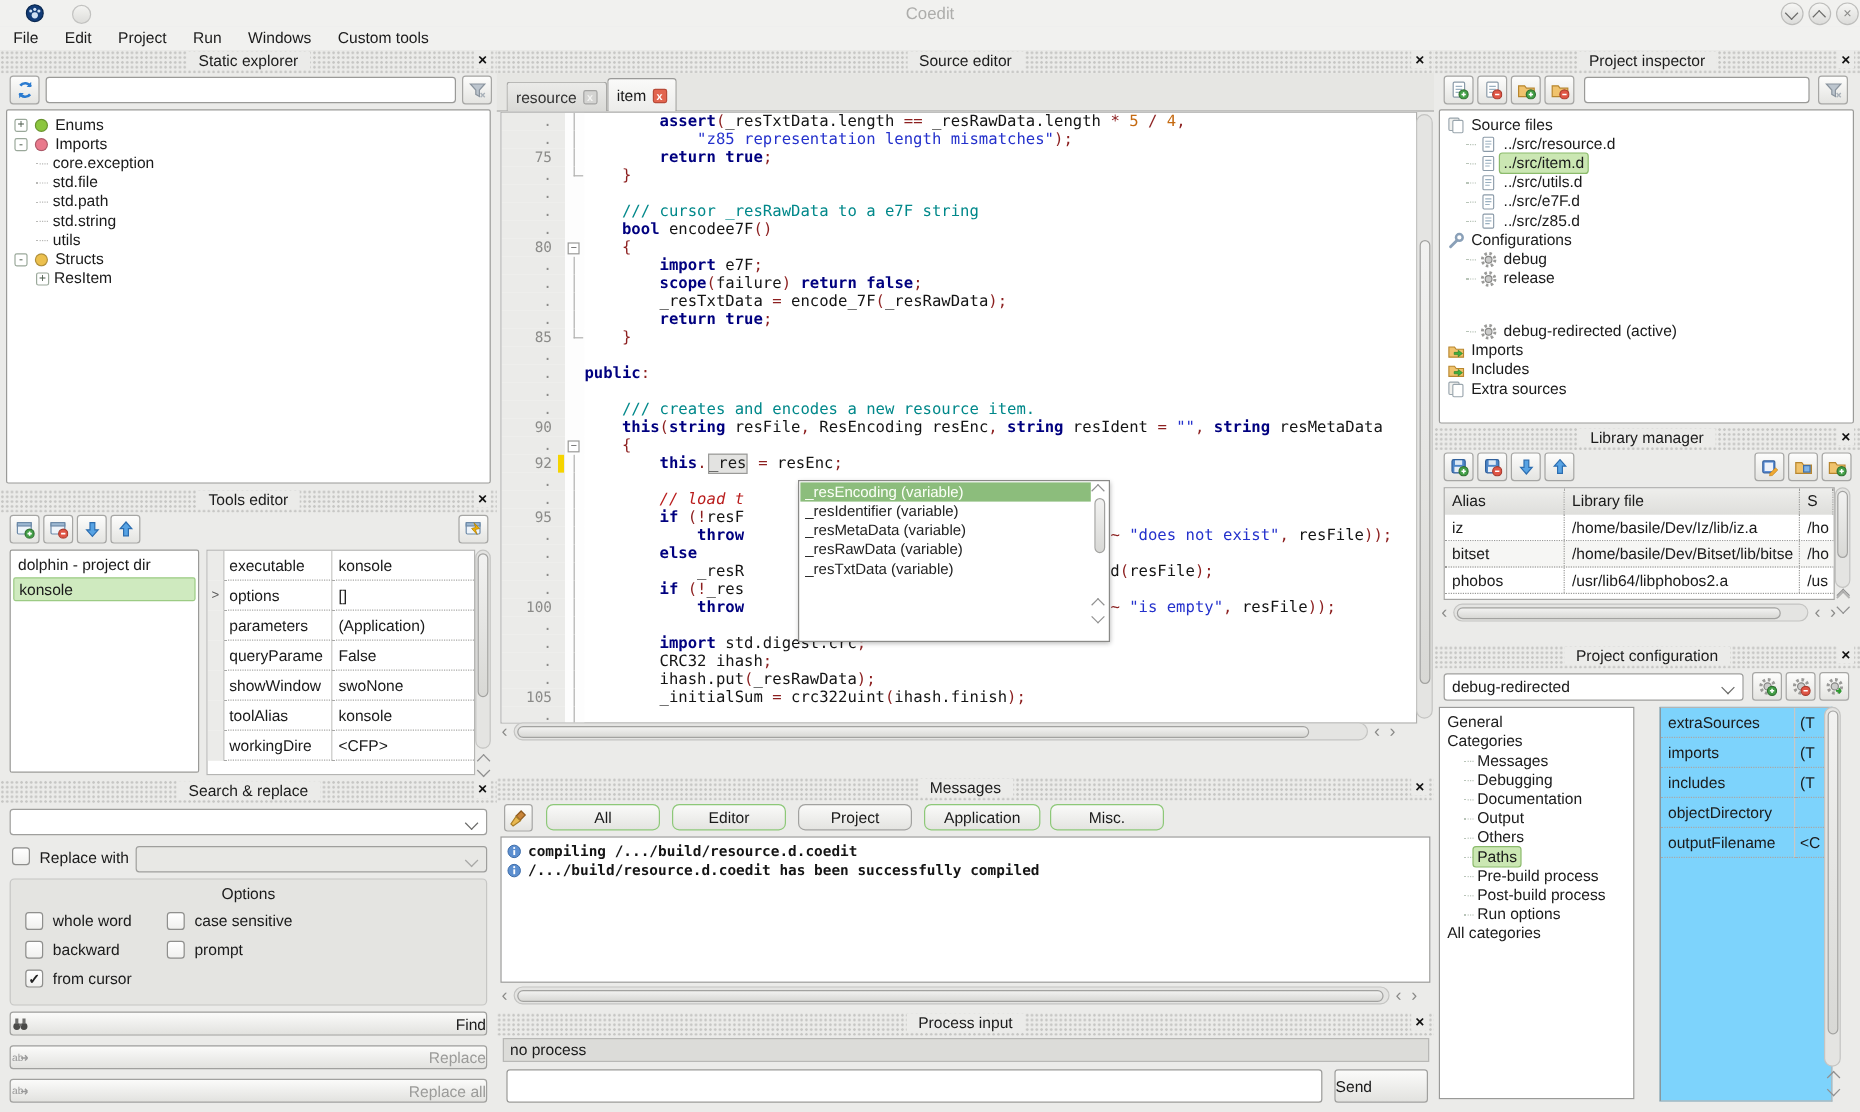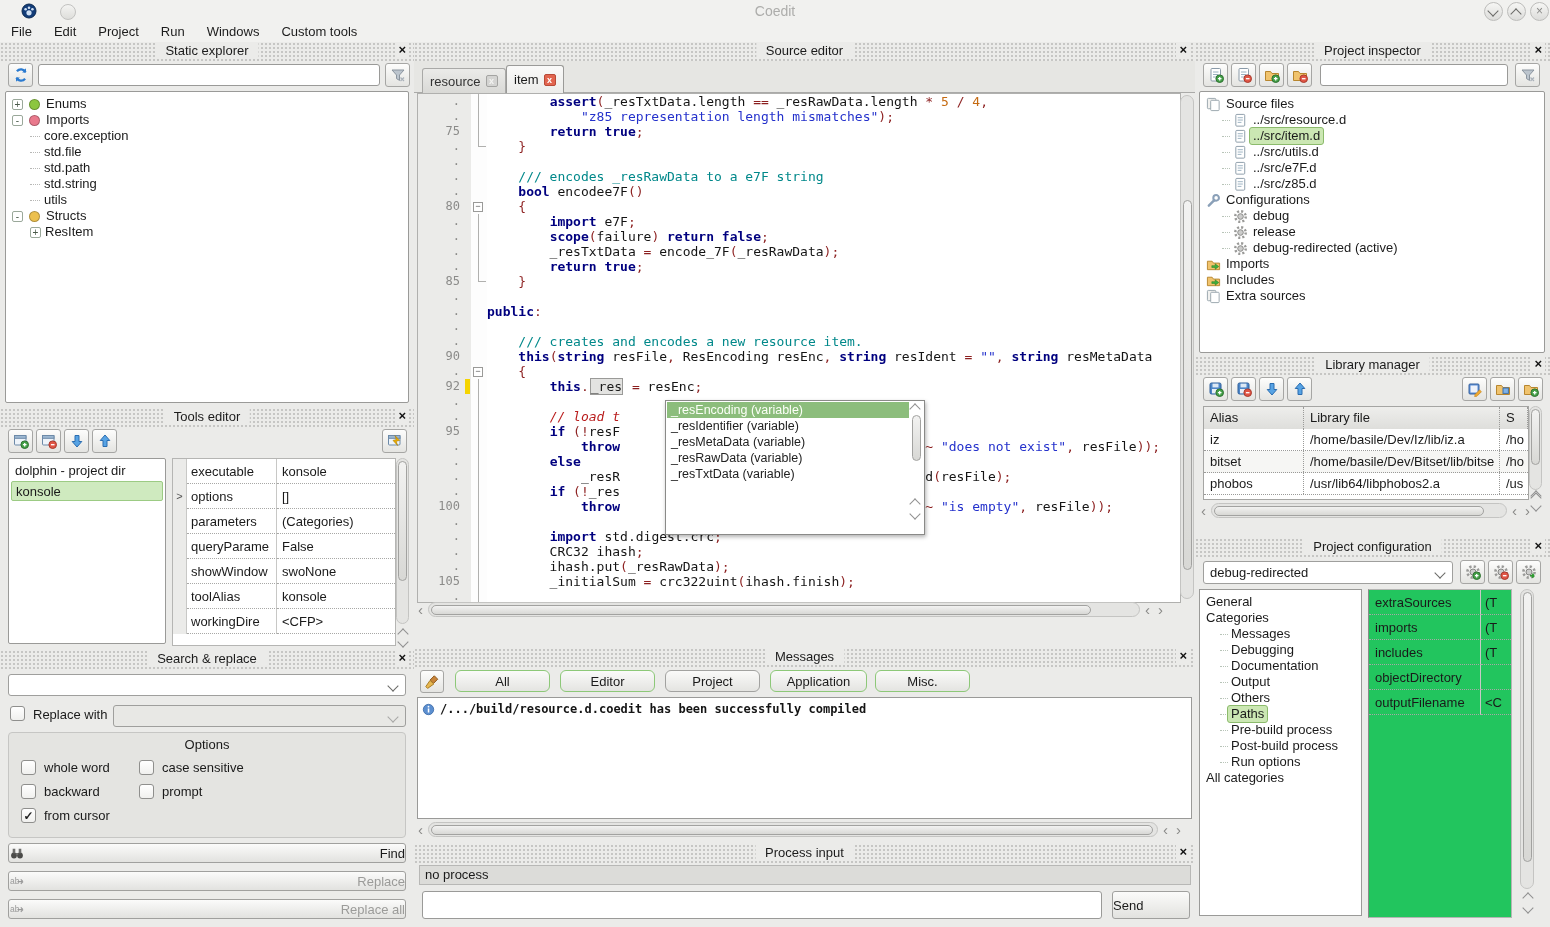--- a/index.html
+++ b/index.html
@@ -227,21 +227,21 @@
     </div>
   <div id="tools-grid" style="position:absolute;left:172px;top:50px;width:222px;height:186px;background:#fff;border:1px solid #b5b5b3;overflow:hidden">
       <div style="position: absolute; left: 0px; top: 0px; width: 14px; height: 25px; background: rgb(235, 235, 233); border-right: 1px solid rgb(200, 200, 198); box-sizing: border-box; text-align: center; line-height: 25px; font-size: 11px; color: rgb(85, 85, 85);"></div>
       <div class="prow" style="left: 14px; top: 0px; width: 90px; height: 25px; line-height: 25px; padding: 0px 4px; overflow: hidden; white-space: nowrap; border-right: 1px solid rgb(200, 200, 198);">executable</div>
       <div class="prow" style="left: 104px; top: 0px; width: 118px; height: 25px; line-height: 25px; padding: 0px 5px; overflow: hidden; white-space: nowrap;">konsole</div>
       <div style="position: absolute; left: 0px; top: 25px; width: 14px; height: 25px; background: rgb(235, 235, 233); border-right: 1px solid rgb(200, 200, 198); box-sizing: border-box; text-align: center; line-height: 25px; font-size: 11px; color: rgb(85, 85, 85);">&gt;</div>
       <div class="prow" style="left: 14px; top: 25px; width: 90px; height: 25px; line-height: 25px; padding: 0px 4px; overflow: hidden; white-space: nowrap; border-right: 1px solid rgb(200, 200, 198);">options</div>
       <div class="prow" style="left: 104px; top: 25px; width: 118px; height: 25px; line-height: 25px; padding: 0px 5px; overflow: hidden; white-space: nowrap;">[]</div>
       <div style="position: absolute; left: 0px; top: 50px; width: 14px; height: 25px; background: rgb(235, 235, 233); border-right: 1px solid rgb(200, 200, 198); box-sizing: border-box; text-align: center; line-height: 25px; font-size: 11px; color: rgb(85, 85, 85);"></div>
       <div class="prow" style="left: 14px; top: 50px; width: 90px; height: 25px; line-height: 25px; padding: 0px 4px; overflow: hidden; white-space: nowrap; border-right: 1px solid rgb(200, 200, 198);">parameters</div>
-      <div class="prow" style="left: 104px; top: 50px; width: 118px; height: 25px; line-height: 25px; padding: 0px 5px; overflow: hidden; white-space: nowrap;">(Categories)</div>
+      <div class="prow" style="left: 104px; top: 50px; width: 118px; height: 25px; line-height: 25px; padding: 0px 5px; overflow: hidden; white-space: nowrap;">(Application)</div>
       <div style="position: absolute; left: 0px; top: 75px; width: 14px; height: 25px; background: rgb(235, 235, 233); border-right: 1px solid rgb(200, 200, 198); box-sizing: border-box; text-align: center; line-height: 25px; font-size: 11px; color: rgb(85, 85, 85);"></div>
       <div class="prow" style="left: 14px; top: 75px; width: 90px; height: 25px; line-height: 25px; padding: 0px 4px; overflow: hidden; white-space: nowrap; border-right: 1px solid rgb(200, 200, 198);">queryParame</div>
       <div class="prow" style="left: 104px; top: 75px; width: 118px; height: 25px; line-height: 25px; padding: 0px 5px; overflow: hidden; white-space: nowrap;">False</div>
       <div style="position: absolute; left: 0px; top: 100px; width: 14px; height: 25px; background: rgb(235, 235, 233); border-right: 1px solid rgb(200, 200, 198); box-sizing: border-box; text-align: center; line-height: 25px; font-size: 11px; color: rgb(85, 85, 85);"></div>
       <div class="prow" style="left: 14px; top: 100px; width: 90px; height: 25px; line-height: 25px; padding: 0px 4px; overflow: hidden; white-space: nowrap; border-right: 1px solid rgb(200, 200, 198);">showWindow</div>
       <div class="prow" style="left: 104px; top: 100px; width: 118px; height: 25px; line-height: 25px; padding: 0px 5px; overflow: hidden; white-space: nowrap;">swoNone</div>
       <div style="position: absolute; left: 0px; top: 125px; width: 14px; height: 25px; background: rgb(235, 235, 233); border-right: 1px solid rgb(200, 200, 198); box-sizing: border-box; text-align: center; line-height: 25px; font-size: 11px; color: rgb(85, 85, 85);"></div>
       <div class="prow" style="left: 14px; top: 125px; width: 90px; height: 25px; line-height: 25px; padding: 0px 4px; overflow: hidden; white-space: nowrap; border-right: 1px solid rgb(200, 200, 198);">toolAlias</div>
       <div class="prow" style="left: 104px; top: 125px; width: 118px; height: 25px; line-height: 25px; padding: 0px 5px; overflow: hidden; white-space: nowrap;">konsole</div>
       <div style="position: absolute; left: 0px; top: 150px; width: 14px; height: 25px; background: rgb(235, 235, 233); border-right: 1px solid rgb(200, 200, 198); box-sizing: border-box; text-align: center; line-height: 25px; font-size: 11px; color: rgb(85, 85, 85);"></div>
@@ -378,21 +378,21 @@
       <div class="cl">
         <span class="gn">.</span>
         <span class="gm"></span>
         <span class="gf"></span>
         <span class="code"></span>
       </div>
       <div class="cl">
         <span class="gn">.</span>
         <span class="gm"></span>
         <span class="gf"></span>
-        <span class="code"><span class="t">    </span><span class="c">/// encodes _resRawData to a e7F string</span></span>
+        <span class="code"><span class="t">    </span><span class="c">/// cursor _resRawData to a e7F string</span></span>
       </div>
       <div class="cl">
         <span class="gn">.</span>
         <span class="gm"></span>
         <span class="gf"></span>
         <span class="code"><span class="t">    </span><span class="k">bool</span><span class="t"> encodee7F</span><span class="p">()</span></span>
       </div>
       <div class="cl">
         <span class="gn">80</span>
         <span class="gm"></span>
@@ -653,20 +653,30 @@
     </div>
   <div id="msg-list" class="sunk" style="position:absolute;left:3px;top:49px;width:775px;height:122px;padding:3px 4px;overflow:hidden;border-radius:0">
       <div class="mrow">
         <span>
           <svg width="13" height="13" viewBox="0 0 16 16" xmlns="http://www.w3.org/2000/svg">
             <circle cx="8" cy="8" r="6.4" fill="#5c8fd0" stroke="#3a6aa8"></circle>
             <rect x="7.1" y="6.7" width="1.9" height="5" fill="#fff"></rect>
             <circle cx="8" cy="4.5" r="1.1" fill="#fff"></circle>
           </svg>
         </span>
+        <span>compiling /.../build/resource.d.coedit</span>
+      </div>
+      <div class="mrow">
+        <span>
+          <svg width="13" height="13" viewBox="0 0 16 16" xmlns="http://www.w3.org/2000/svg">
+            <circle cx="8" cy="8" r="6.4" fill="#5c8fd0" stroke="#3a6aa8"></circle>
+            <rect x="7.1" y="6.7" width="1.9" height="5" fill="#fff"></rect>
+            <circle cx="8" cy="4.5" r="1.1" fill="#fff"></circle>
+          </svg>
+        </span>
         <span>/.../build/resource.d.coedit has been successfully compiled</span>
       </div>
     </div>
   <span class="sarr" style="left:4px;top:177px;font-size:15px">‹</span>
   <div class="track" style="left:14px;top:174px;width:730px;height:15px">
     <div class="thumb" style="left:2px;top:1.5px;width:722px;height:10px"></div>
   </div>
   <span class="sarr" style="left:749px;top:177px;font-size:15px">‹</span>
   <span class="sarr" style="left:762px;top:177px;font-size:15px">›</span>
 </div>
@@ -817,21 +827,21 @@
       <div class="trow" style="padding-left: 20px;">
         <span style="width: 8px; border-top: 1px dotted rgb(184, 196, 184); margin-right: 3px; flex: 0 0 auto;"></span>
         <span style="margin-right: 5px; flex: 0 0 auto;">
           <svg width="15" height="15" viewBox="0 0 16 16" xmlns="http://www.w3.org/2000/svg">
             <circle cx="8" cy="8" r="5.6" fill="none" stroke="#9a9a98" stroke-width="2.6" stroke-dasharray="2.2 2.2"></circle>
             <circle cx="8" cy="8" r="3" fill="#cccccb" stroke="#868684"></circle>
           </svg>
         </span>
         <span>release</span>
       </div>
-      <div class="trow" style="padding-left: 20px;">
+      <div class="trow" style="padding-left: 20px; margin-top: 28px;">
         <span style="width: 8px; border-top: 1px dotted rgb(184, 196, 184); margin-right: 3px; flex: 0 0 auto;"></span>
         <span style="margin-right: 5px; flex: 0 0 auto;">
           <svg width="15" height="15" viewBox="0 0 16 16" xmlns="http://www.w3.org/2000/svg">
             <circle cx="8" cy="8" r="5.6" fill="none" stroke="#9a9a98" stroke-width="2.6" stroke-dasharray="2.2 2.2"></circle>
             <circle cx="8" cy="8" r="3" fill="#cccccb" stroke="#868684"></circle>
           </svg>
         </span>
         <span>debug-redirected (active)</span>
       </div>
       <div class="trow" style="padding-left: 4px;">
@@ -1047,21 +1057,21 @@
         <span>Post-build process</span>
       </div>
       <div class="trow" style="padding-left: 18px;">
         <span style="width: 8px; border-top: 1px dotted rgb(184, 196, 184); margin-right: 3px; flex: 0 0 auto;"></span>
         <span>Run options</span>
       </div>
       <div class="trow" style="padding-left: 4px; text-align: right;">
         <span>All categories</span>
       </div>
     </div>
-  <div id="cfg-grid" style="position:absolute;left:173px;top:51px;width:142px;height:327px;background:#22c55e;border:1px solid #b5b5b3;border-left:1px solid #8a8a88;overflow:hidden">
+  <div id="cfg-grid" style="position:absolute;left:188px;top:51px;width:142px;height:327px;background:#7dd3fc;border:1px solid #b5b5b3;border-left:1px solid #8a8a88;overflow:hidden">
       <div class="prow" style="left: 0px; top: 0px; width: 112px; height: 25px; line-height: 25px; padding: 0px 6px; overflow: hidden; white-space: nowrap; border-right: 1px solid rgb(200, 200, 198);">extraSources</div>
       <div class="prow" style="left: 112px; top: 0px; width: 30px; height: 25px; line-height: 25px; padding: 0px 4px; overflow: hidden; white-space: nowrap;">(T</div>
       <div class="prow" style="left: 0px; top: 25px; width: 112px; height: 25px; line-height: 25px; padding: 0px 6px; overflow: hidden; white-space: nowrap; border-right: 1px solid rgb(200, 200, 198);">imports</div>
       <div class="prow" style="left: 112px; top: 25px; width: 30px; height: 25px; line-height: 25px; padding: 0px 4px; overflow: hidden; white-space: nowrap;">(T</div>
       <div class="prow" style="left: 0px; top: 50px; width: 112px; height: 25px; line-height: 25px; padding: 0px 6px; overflow: hidden; white-space: nowrap; border-right: 1px solid rgb(200, 200, 198);">includes</div>
       <div class="prow" style="left: 112px; top: 50px; width: 30px; height: 25px; line-height: 25px; padding: 0px 4px; overflow: hidden; white-space: nowrap;">(T</div>
       <div class="prow" style="left: 0px; top: 75px; width: 112px; height: 25px; line-height: 25px; padding: 0px 6px; overflow: hidden; white-space: nowrap; border-right: 1px solid rgb(200, 200, 198);">objectDirectory</div>
       <div class="prow" style="left: 112px; top: 75px; width: 30px; height: 25px; line-height: 25px; padding: 0px 4px; overflow: hidden; white-space: nowrap;"></div>
       <div class="prow" style="left: 0px; top: 100px; width: 112px; height: 25px; line-height: 25px; padding: 0px 6px; overflow: hidden; white-space: nowrap; border-right: 1px solid rgb(200, 200, 198);">outputFilename</div>
       <div class="prow" style="left: 112px; top: 100px; width: 30px; height: 25px; line-height: 25px; padding: 0px 4px; overflow: hidden; white-space: nowrap;">&lt;C</div>

